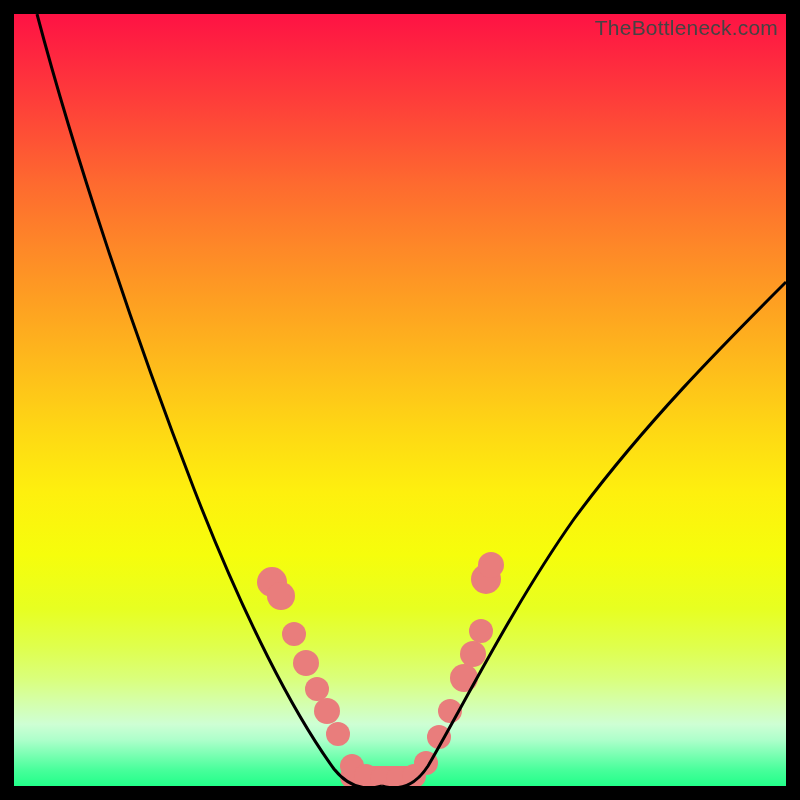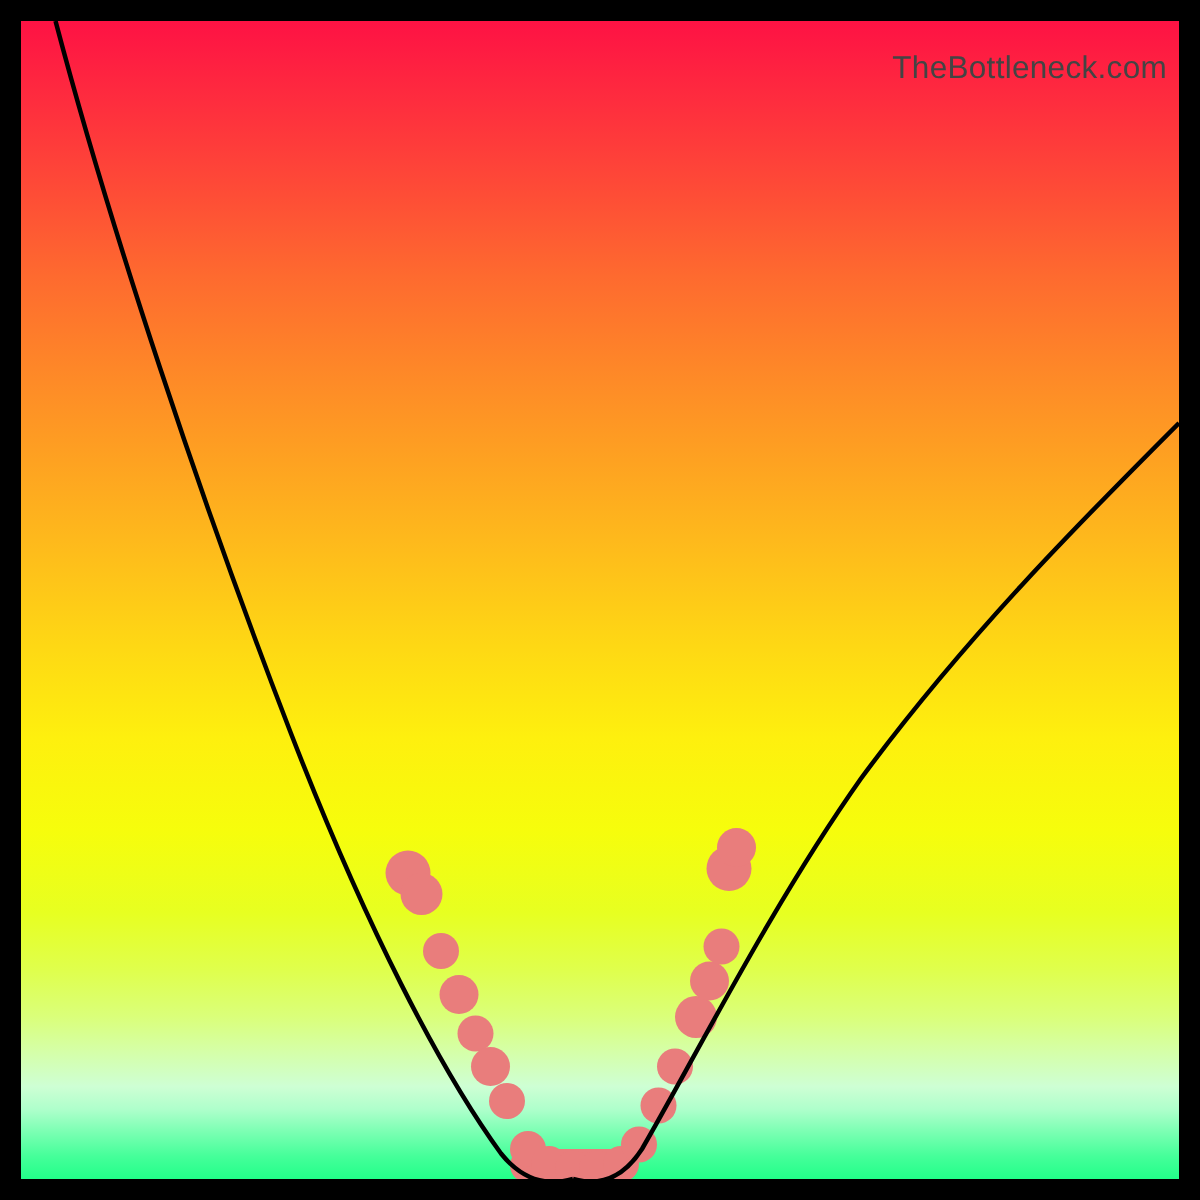--- a/index.html
+++ b/index.html
@@ -48,21 +48,21 @@
       #d5ffa8 89%,
       #ceffd4 92%,
       #aeffcb 94%,
       #79ffb2 96%,
       #46ff9a 98%,
       #22ff89 100%
     );
   }
   .watermark {
     position: absolute;
-    top: 20px;
+    top: 2px;
     right: 8px;
     color: #444;
     font-size: 21px;
     font-weight: 400;
     letter-spacing: 0.2px;
     pointer-events: none;
   }
   svg.curves {
     position: absolute;
     inset: 0;

